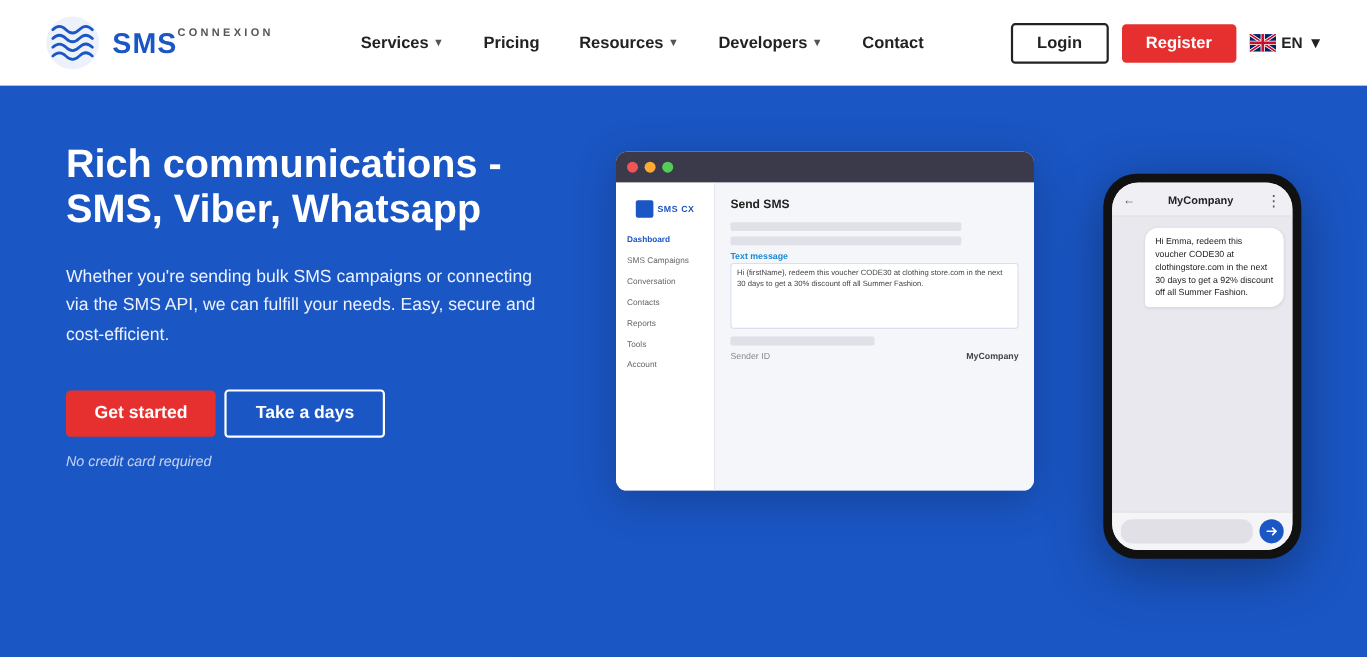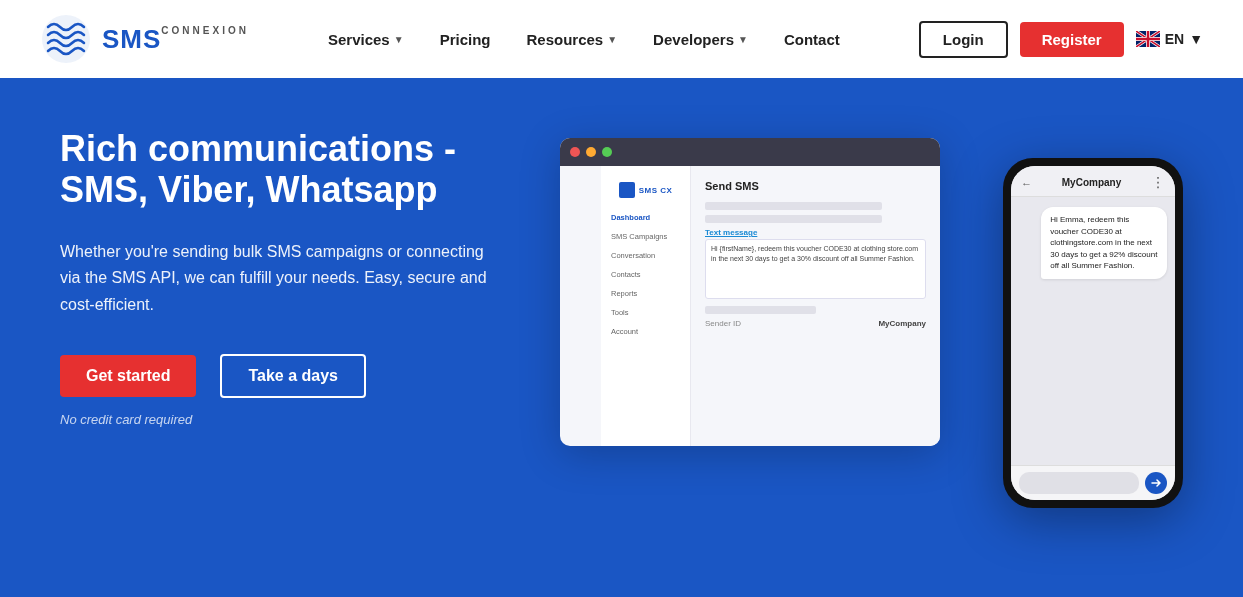--- a/index.html
+++ b/index.html
@@ -125,21 +125,21 @@
     }
     .hero-desc {
       font-size: 16px;
       color: rgba(255,255,255,0.92);
       line-height: 1.65;
       max-width: 430px;
       margin-bottom: 36px;
     }
     .hero-buttons {
       display: flex;
-      gap: 24px;
+      gap: 8px;
       align-items: center;
       margin-bottom: 14px;
     }
     .btn-get-started {
       background: #e63030;
       color: #fff;
       font-size: 16px;
       font-weight: 700;
       padding: 12px 26px;
       border-radius: 4px;
@@ -203,21 +203,20 @@
       border-radius: 50%;
       background: #888;
     }
     .browser-dot.red { background: #e55; }
     .browser-dot.yellow { background: #fa3; }
     .browser-dot.green { background: #5c5; }
 
     .browser-body {
       display: flex;
       height: 280px;
-      padding-left: 41px;
     }
     .sidebar-mock {
       width: 90px;
       background: #fff;
       border-right: 1px solid #e8e8ef;
       padding: 10px 0;
     }
     .sidebar-logo {
       display: flex;
       align-items: center;
@@ -257,21 +256,20 @@
       font-size: 11px;
       font-weight: 700;
       color: #222;
       margin-bottom: 10px;
     }
     .field-label {
       font-size: 8px;
       color: #1a8ad4;
       margin-bottom: 2px;
       font-weight: 600;
-      text-decoration: underline;
     }
     .text-area-mock {
       background: #fff;
       border: 1px solid #dde;
       border-radius: 3px;
       height: 60px;
       margin-bottom: 7px;
       width: 100%;
       padding: 4px 5px;
       font-size: 7px;

